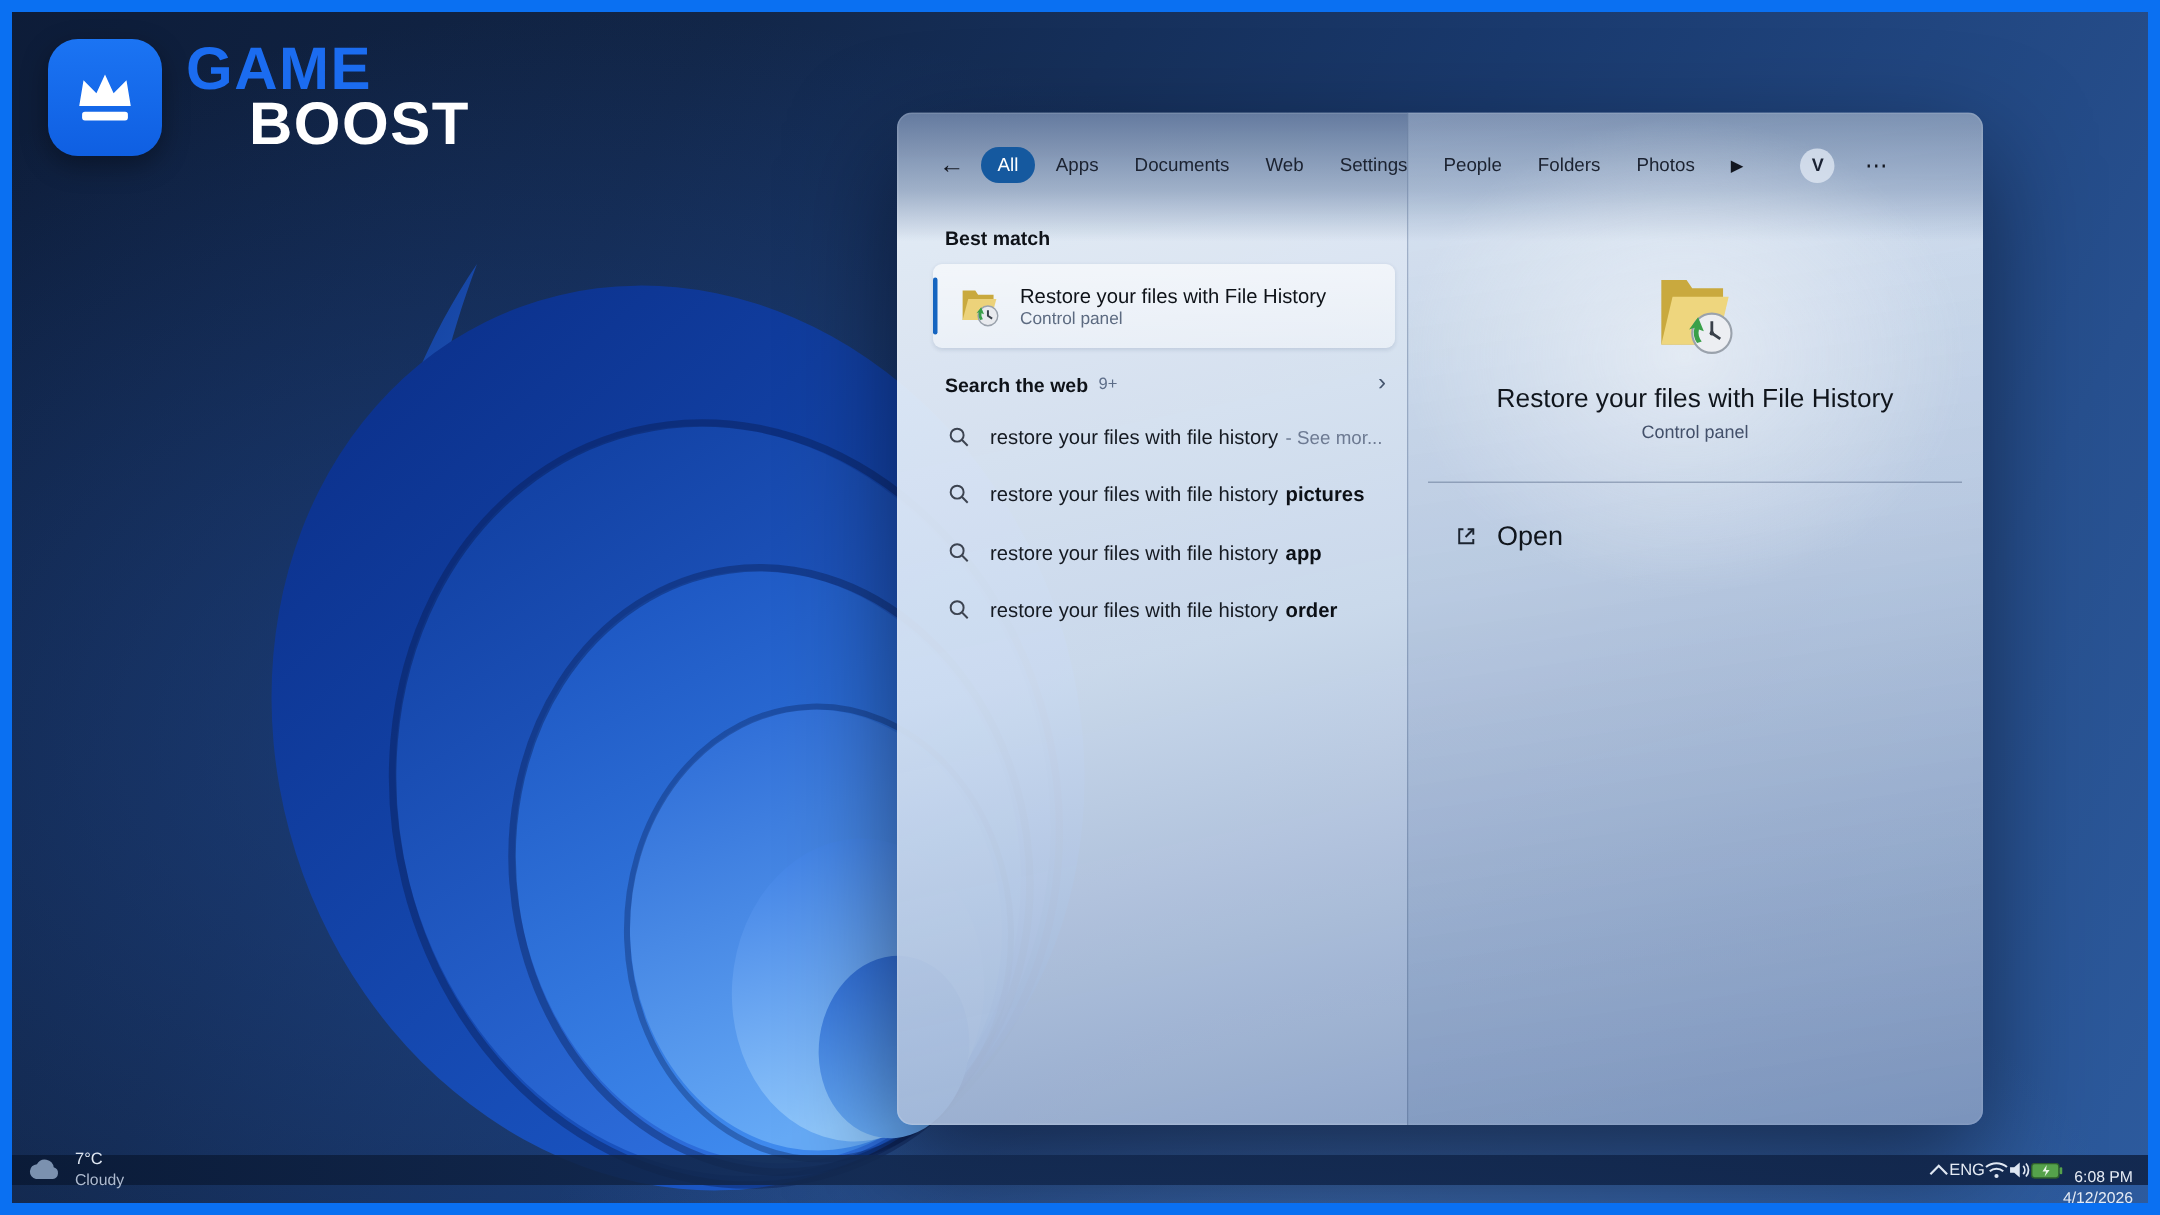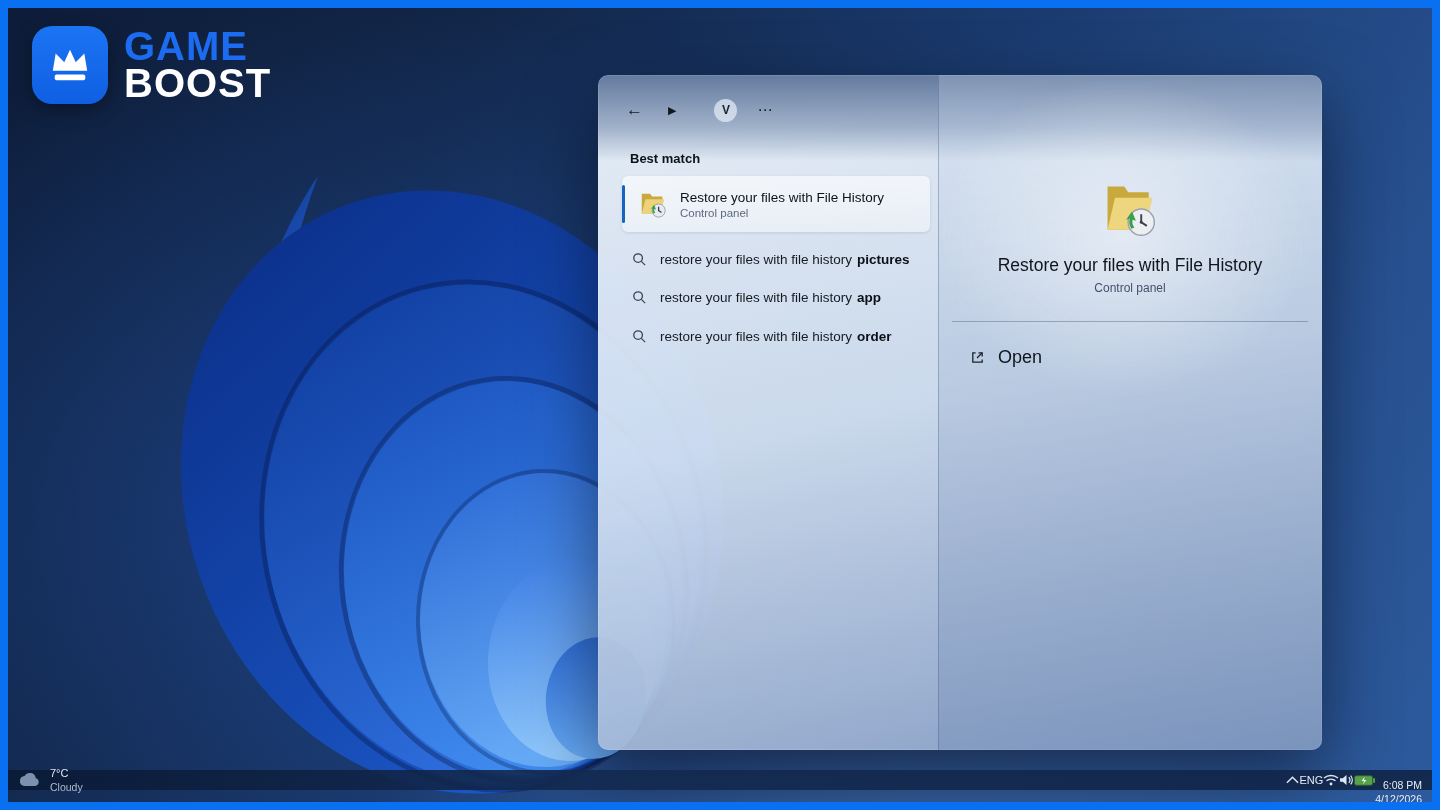--- a/index.html
+++ b/index.html
@@ -15,21 +15,21 @@
   .frame { position:absolute; inset:0; border:8px solid #0a70f2; pointer-events:none; z-index:50; }
 
   
   .bloom { position:absolute; left:150px; top:150px; width:660px; height:700px; }
 
   
   .logo { position:absolute; left:32px; top:26px; display:flex; align-items:center; gap:16px; z-index:5; }
   .logo-badge { width:76px; height:78px; border-radius:20px; background:linear-gradient(180deg,#1b74f3,#0f5fe2);
                 display:flex; align-items:center; justify-content:center; box-shadow:0 6px 18px rgba(0,0,0,.35); }
   .logo-text { display:flex; flex-direction:column; line-height:.92; font-weight:800; letter-spacing:1px; font-size:40px; }
-  .lg-game { color:#1b6cf0; } .lg-boost { color:#ffffff; }
+  .lg-game { color:#1b6cf0; } .lg-boost { color:#ffffff;margin-left:42px; }
 
   
   .panel { position:absolute; left:598px; top:75px; width:724px; height:675px; border-radius:10px; z-index:10;
     background:
       linear-gradient(180deg, rgba(52,80,126,.72) 0px, rgba(70,98,142,.42) 52px, rgba(224,234,246,0) 86px),
       linear-gradient(168deg, rgba(233,241,250,.96) 10%, rgba(213,226,242,.94) 48%, rgba(140,162,199,.92) 100%);
     box-shadow:0 28px 70px rgba(0,0,10,.5), 0 0 0 1px rgba(255,255,255,.12) inset; }
   .right-bg { position:absolute; left:340px; top:0; width:384px; height:100%; border-radius:0 10px 10px 0;
     border-left:1px solid rgba(70,92,128,.35);
     background:
@@ -149,20 +149,30 @@
       <span class="lg-game">GAME</span>
       <span class="lg-boost">BOOST</span>
     </div>
   </div>
 
   <div class="panel">
     <div class="right-bg"></div>
 
     <div class="tabbar">
       <span class="back-btn">←</span>
+      <div class="tabs">
+        <span class="tab active">All</span>
+        <span class="tab">Apps</span>
+        <span class="tab">Documents</span>
+        <span class="tab">Web</span>
+        <span class="tab">Settings</span>
+        <span class="tab">People</span>
+        <span class="tab">Folders</span>
+        <span class="tab">Photos</span>
+      </div>
       <span class="tab-overflow">▶</span>
       <div class="avatar">V</div>
       <span class="more-btn">⋯</span>
     </div>
 
     <div class="left-pane">
       <div class="section-h">Best match</div>
 
       <div class="bm-card">
         <div class="bm-accent"></div>
@@ -172,22 +182,34 @@
           <circle cx="22" cy="23" r="7" fill="#e8eaee" stroke="#9aa2ac" stroke-width="1"></circle>
           <path d="M22 19 L22 23 L25 25" stroke="#39404a" stroke-width="1.4" fill="none"></path>
           <path d="M16.5 26 A6.8 6.8 0 0 1 15.6 20.5 L13.8 21.2 L17.2 16.8 L19.2 21.9 L17.4 21.2 A5 5 0 0 0 18.4 25.4 Z" fill="#3aa049"></path>
         </svg>
         <div>
           <div class="bm-title">Restore your files with File History</div>
           <div class="bm-sub">Control panel</div>
         </div>
       </div>
 
+      <div class="web-row">
+        <span class="web-h">Search the web</span>
+        <span class="web-badge">9+</span>
+        <span class="web-chev">›</span>
+      </div>
 
       <div class="sug-list">
+        <div class="sug-row">
+          <svg class="mag" viewBox="0 0 16 16">
+              <circle cx="6.5" cy="6.5" r="4.6" fill="none" stroke="#3c4350" stroke-width="1.4"></circle>
+              <line x1="10" y1="10" x2="14" y2="14" stroke="#3c4350" stroke-width="1.4"></line>
+            </svg>
+          <span class="sug-text"><span>restore your files with file history</span><span class="sg-suffix muted">- See mor...</span></span>
+        </div>
         <div class="sug-row">
           <svg class="mag" viewBox="0 0 16 16">
               <circle cx="6.5" cy="6.5" r="4.6" fill="none" stroke="#3c4350" stroke-width="1.4"></circle>
               <line x1="10" y1="10" x2="14" y2="14" stroke="#3c4350" stroke-width="1.4"></line>
             </svg>
           <span class="sug-text"><span>restore your files with file history</span><span class="sg-suffix bold">pictures</span></span>
         </div>
         <div class="sug-row">
           <svg class="mag" viewBox="0 0 16 16">
               <circle cx="6.5" cy="6.5" r="4.6" fill="none" stroke="#3c4350" stroke-width="1.4"></circle>

